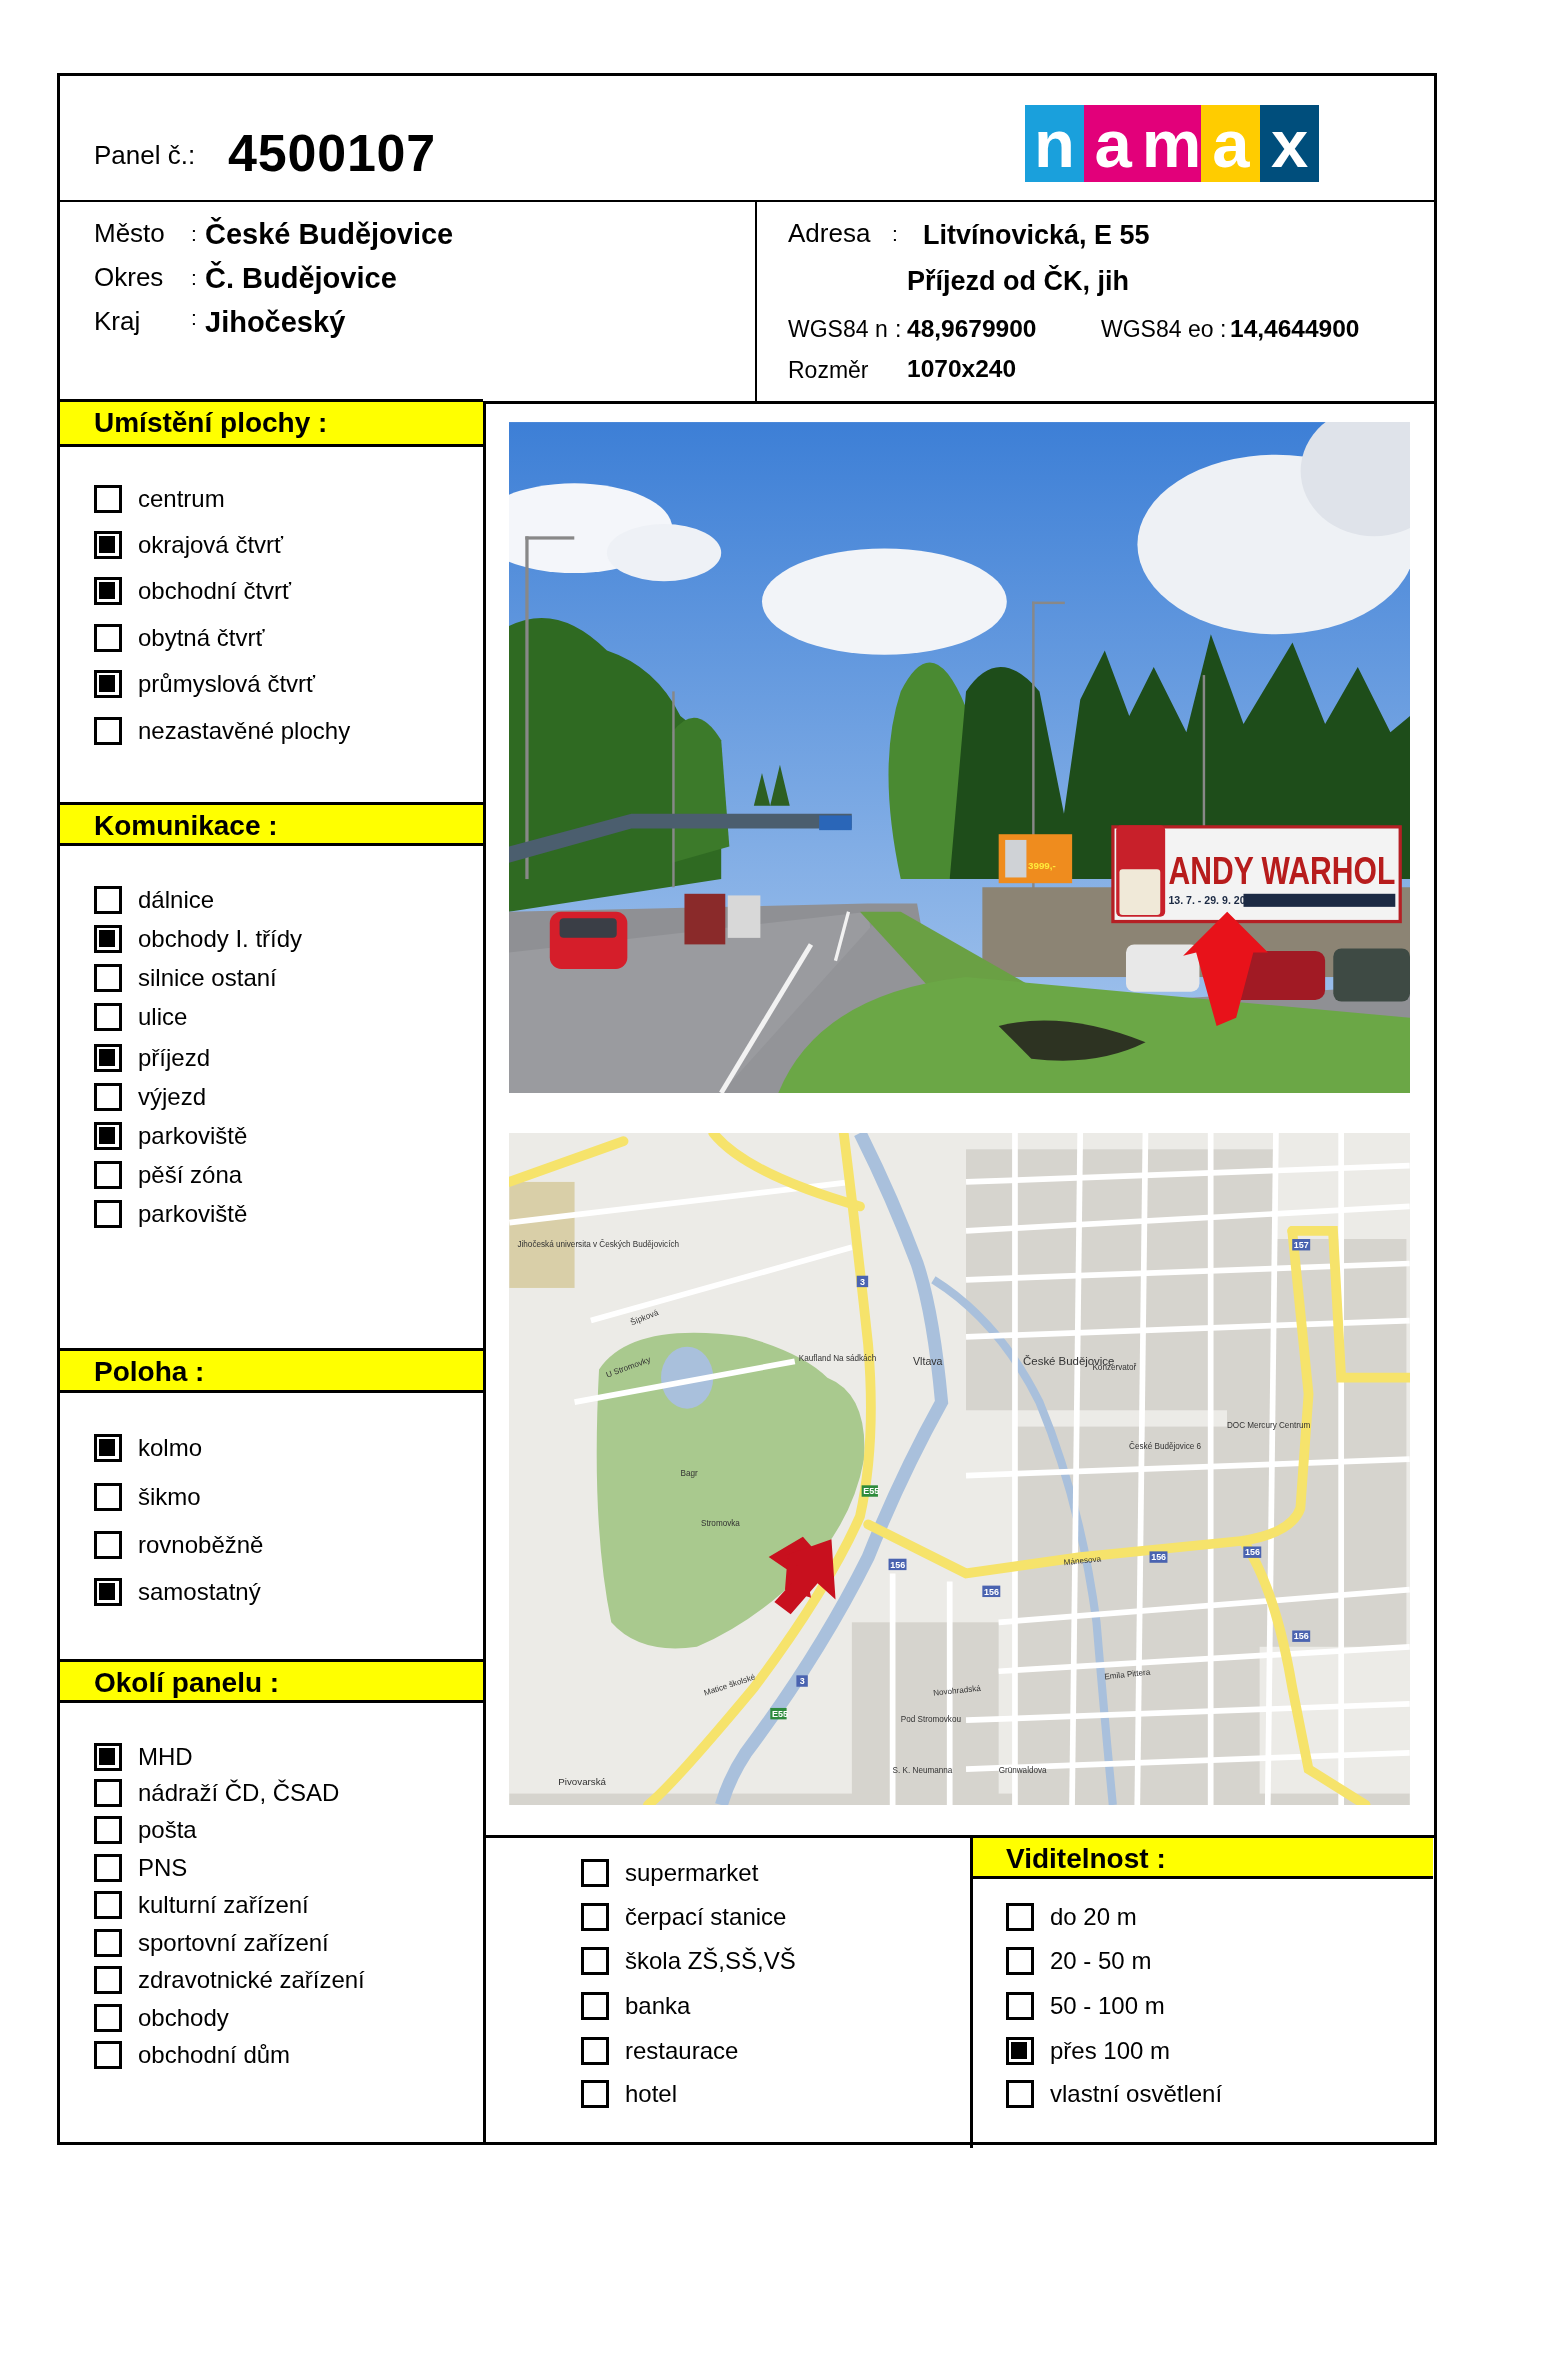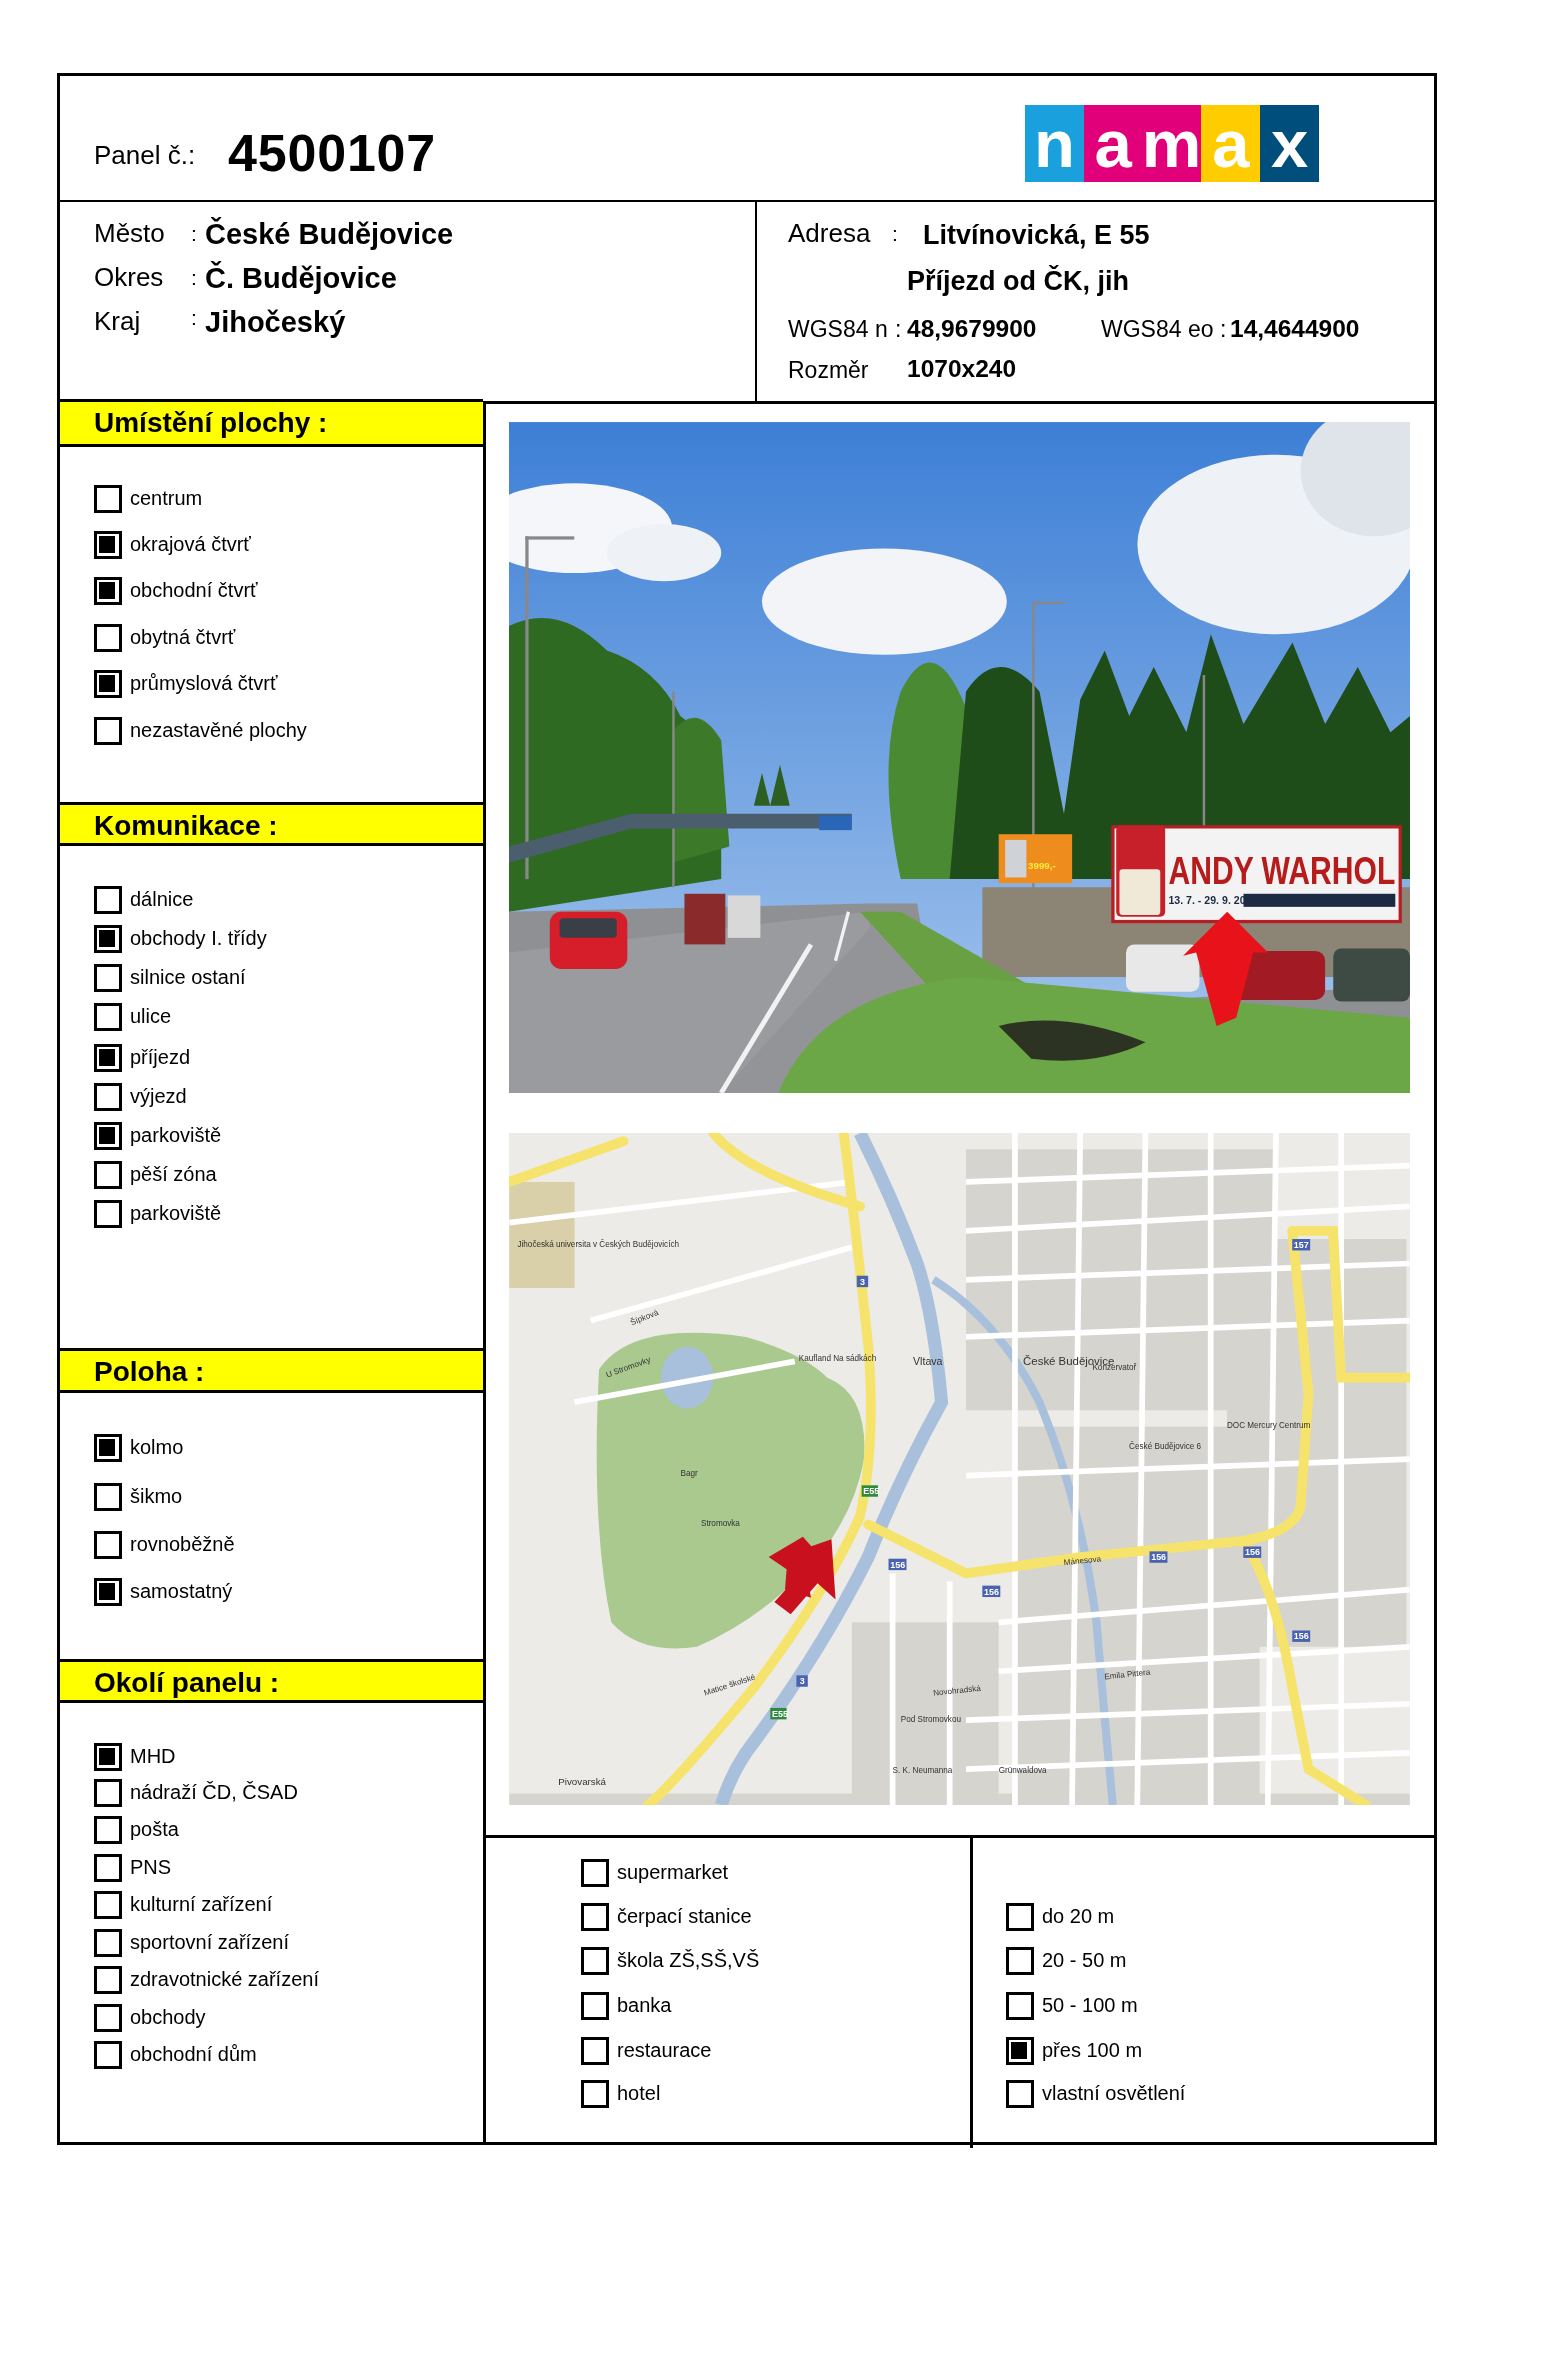--- a/index.html
+++ b/index.html
@@ -18,21 +18,21 @@
   .val{font-size:29px;font-weight:bold;}
   .sm-lbl{font-size:23px;}
   .sm-val{font-size:24.5px;font-weight:bold;}
   
   .leftcol{left:0;top:326px;width:423px;height:1742px;border-right:3.3px solid #000;}
   .sec-h{position:absolute;left:0;width:423px;height:42px;background:#ffff00;border-top:3.3px solid #000;border-bottom:3.3px solid #000;box-sizing:content-box;}
   .sec-h span{position:absolute;left:34px;top:4.9px;font-size:28px;font-weight:bold;}
   .item{position:absolute;height:33px;display:flex;align-items:center;}
   .cb{width:28px;height:28px;border:3.3px solid #000;box-sizing:border-box;position:relative;background:#fff;flex:none;}
   .cb.on::after{content:"";position:absolute;left:2.4px;top:2.4px;right:4.1px;bottom:2.4px;background:#000;}
-  .item .t{margin-left:8px;font-size:20px;white-space:nowrap;}
+  .item .t{margin-left:16px;font-size:24px;white-space:nowrap;}
   .photo{left:449px;top:346px;width:901px;height:671px;overflow:hidden;}
   .map{left:449px;top:1057px;width:901px;height:672px;overflow:hidden;background:#ecebe7;}
   .midcol{left:423px;top:1759px;width:487px;height:310px;border-top:3.3px solid #000;}
   .rightcol{left:910px;top:1759px;width:463px;height:310px;border-left:3.3px solid #000;border-top:3.3px solid #000;}
 </style>
 </head>
 <body>
 
 <div class="sheet">
 
@@ -408,20 +408,23 @@
         <div class="cb"></div>
         <span class="t">restaurace</span>
       </div>
     <div class="item" style="left:98px;top:239px">
         <div class="cb"></div>
         <span class="t">hotel</span>
       </div>
   </div>
 
   <div class="abs rightcol">
+    <div class="sec-h" style="top:0;left:0;width:460px;height:38px;border-top:none">
+        <span style="left:33px">Viditelnost :</span>
+      </div>
     <div class="item" style="left:33px;top:62px">
         <div class="cb"></div>
         <span class="t">do 20 m</span>
       </div>
     <div class="item" style="left:33px;top:106px">
         <div class="cb"></div>
         <span class="t">20 - 50 m</span>
       </div>
     <div class="item" style="left:33px;top:151px">
         <div class="cb"></div>

